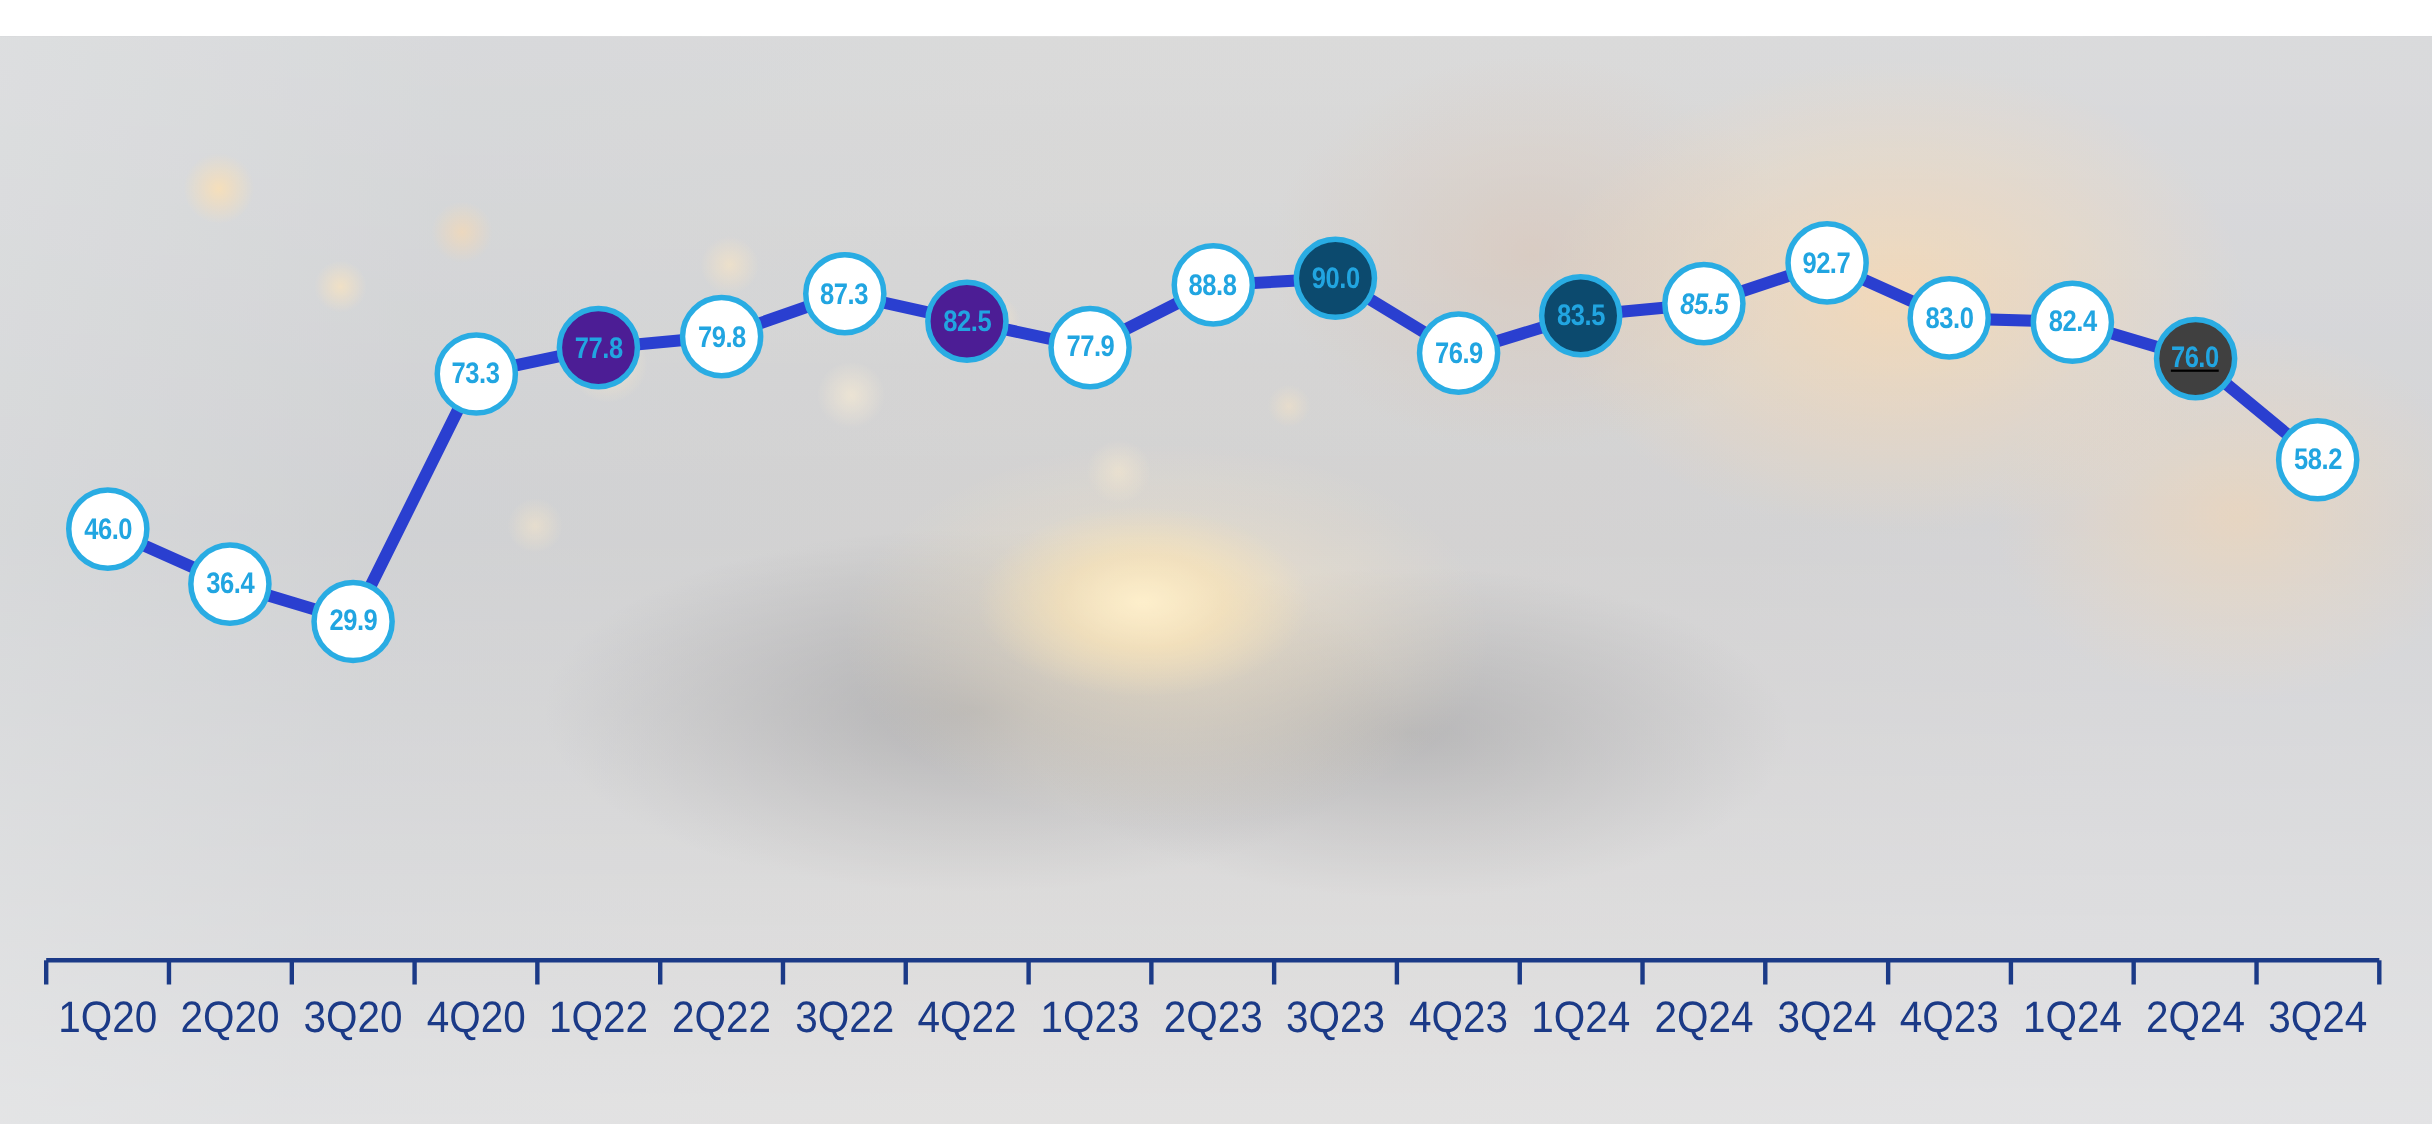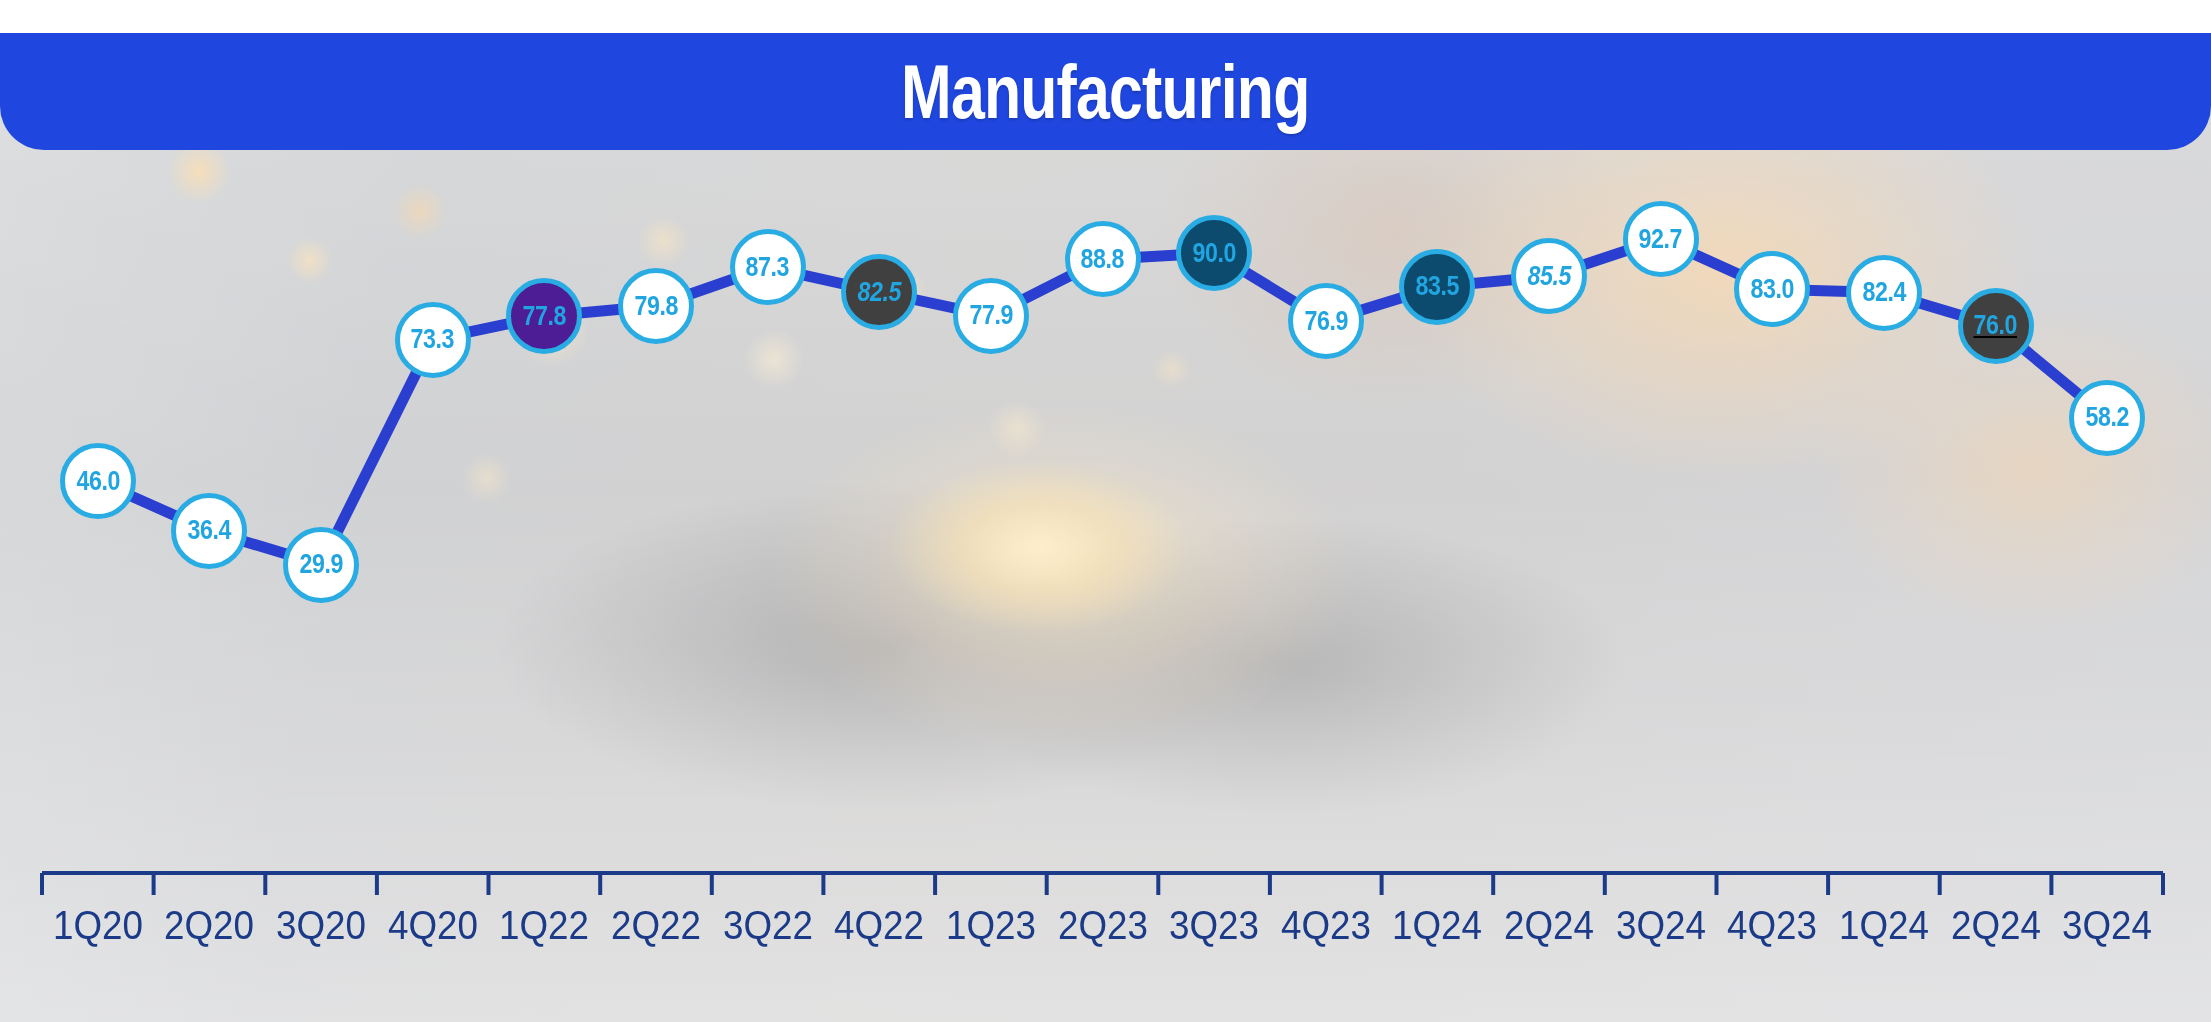--- a/index.html
+++ b/index.html
@@ -154,23 +154,20 @@
     z-index: 13;
   }
 </style>
 </head>
 <body>
 
 <div id="stage">
 
   <div id="photo"></div>
 
-  <div id="title-banner">
-    <div id="title-text">Manufacturing</div>
-  </div>
 
   <div id="chart-surface">
     <svg id="line-svg" viewBox="0 0 2211 1022" preserveAspectRatio="none" aria-hidden="true">
       <polyline id="series-polyline" fill="none" stroke="#2a3fd0" stroke-width="11" stroke-linejoin="round" stroke-linecap="round" points="97.8,481.2 209.4,530.9 321.1,564.6 432.7,339.7 544.3,316.3 656.0,306.0 767.6,267.1 879.2,292.0 990.9,315.8 1102.5,259.3 1214.1,253.1 1325.8,321.0 1437.4,286.8 1549.0,276.4 1660.7,239.1 1772.3,289.4 1883.9,292.5 1995.6,325.7 2107.2,417.9"></polyline>
     </svg>
 
     <svg id="axis-svg" viewBox="0 0 2211 1022" preserveAspectRatio="none" aria-hidden="true">
       <g id="axis-group" stroke="#1b3a87" stroke-width="4" fill="none">
         <line id="axis-line" x1="42" y1="873" x2="2163" y2="873"></line>
       <line x1="42.0" y1="873" x2="42.0" y2="895"></line>
@@ -211,21 +208,21 @@
         </div>
         <div class="marker" style="left: 544.3px; top: 316.3px; border-color: rgb(41, 172, 227); background: #4c1d95;">
           <span class="marker-label" style="color: rgb(33, 165, 225);">77.8</span>
         </div>
         <div class="marker" style="left: 656px; top: 306px; border-color: rgb(41, 172, 227); background: rgb(255, 255, 255);">
           <span class="marker-label" style="color: rgb(33, 165, 225);">79.8</span>
         </div>
         <div class="marker" style="left: 767.6px; top: 267.1px; border-color: rgb(41, 172, 227); background: rgb(255, 255, 255);">
           <span class="marker-label" style="color: rgb(33, 165, 225);">87.3</span>
         </div>
-        <div class="marker" style="left: 879.2px; top: 292px; border-color: rgb(41, 172, 227); background: #404040; font-style: italic;">
+        <div class="marker" style="left: 879.2px; top: 292px; border-color: rgb(41, 172, 227); background: #4c1d95;">
           <span class="marker-label" style="color: rgb(33, 165, 225);">82.5</span>
         </div>
         <div class="marker" style="left: 990.9px; top: 315.8px; border-color: rgb(41, 172, 227); background: rgb(255, 255, 255);">
           <span class="marker-label" style="color: rgb(33, 165, 225);">77.9</span>
         </div>
         <div class="marker" style="left: 1102.5px; top: 259.3px; border-color: rgb(41, 172, 227); background: rgb(255, 255, 255);">
           <span class="marker-label" style="color: rgb(33, 165, 225);">88.8</span>
         </div>
         <div class="marker" style="left: 1214.1px; top: 253.1px; border-color: rgb(41, 172, 227); background: #0c4a6e;">
           <span class="marker-label" style="color: rgb(33, 165, 225);">90.0</span>

